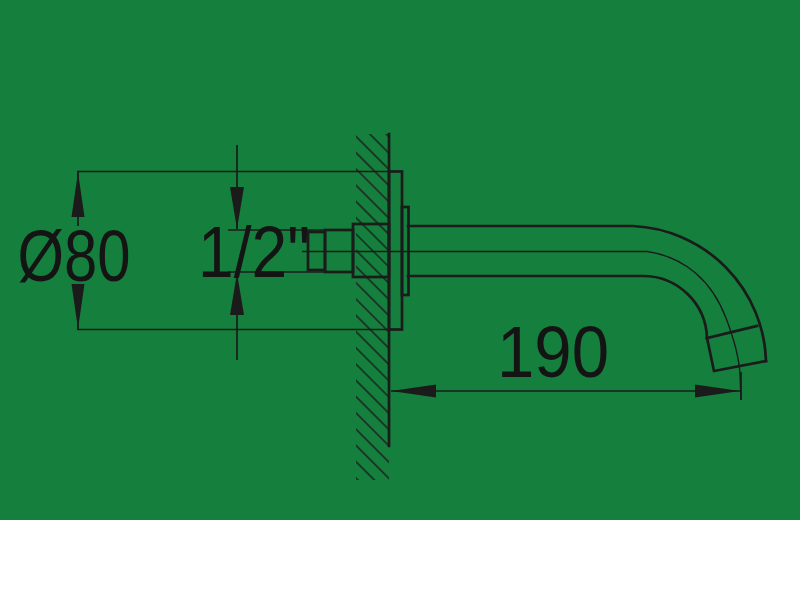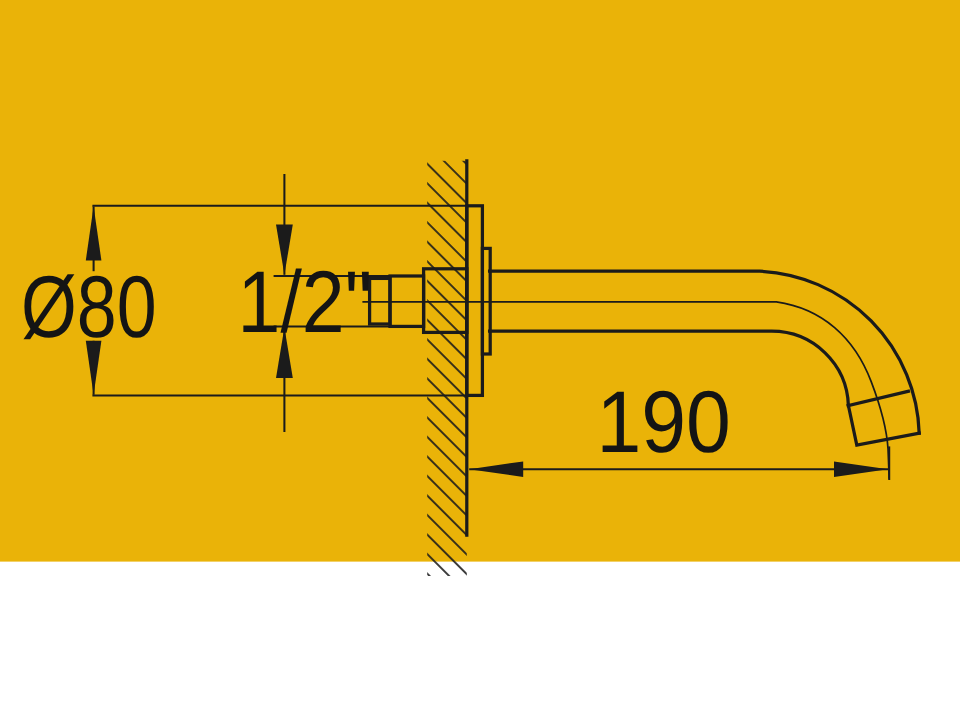--- a/index.html
+++ b/index.html
@@ -6,22 +6,22 @@
     margin: 0;
     padding: 0;
     background: #ffffff;
     width: 800px;
     height: 600px;
     overflow: hidden;
   }
   .stage {
     position: relative;
     width: 800px;
-    height: 468px;
-    background: #eab308;
+    height: 520px;
+    background: #15803d;
   }
   svg { display: block; }
   .obj {
     stroke: #1b1b1b;
     stroke-width: 2.7;
     fill: none;
     stroke-linecap: square;
   }
   .dim {
     stroke: #1b1b1b;

